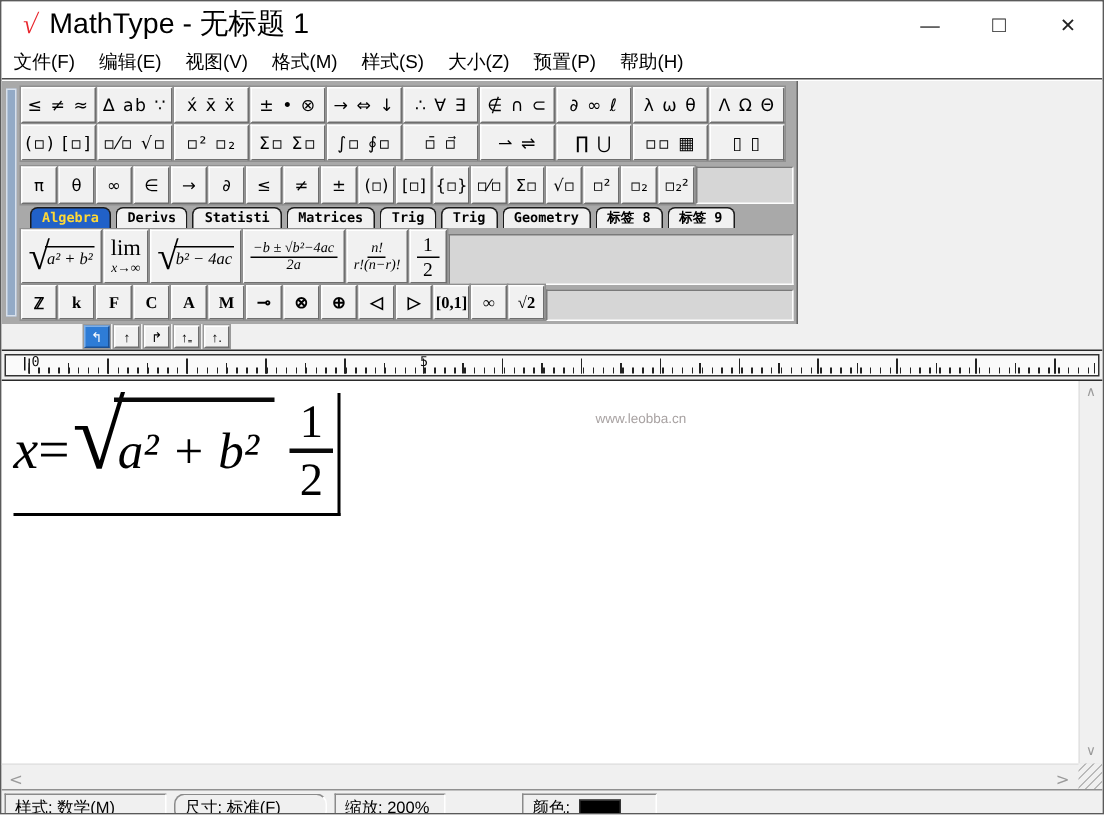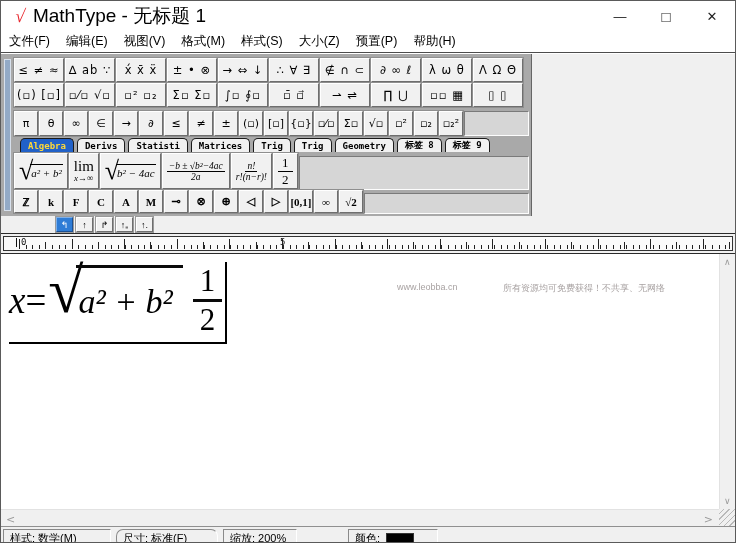--- a/index.html
+++ b/index.html
@@ -84,21 +84,21 @@
   .f-radicand { border-top:3px solid #0a0a0a; margin-top:3px; padding:14px 10px 0 2px; font-style:italic; font-size:34px; line-height:1.15; }
   .f-frac { display:flex; flex-direction:column; align-items:center; margin:2px 0 0 10px; font-size:31px; line-height:1.1; }
   .f-num { border-bottom:3px solid #0a0a0a; padding:0 7px 1px 7px; }
   .f-den { padding-top:1px; }
   .f-caret { width:2px; align-self:stretch; background:#000; margin-left:3px; }
   .f-underline { position:absolute; left:0; right:0; bottom:0; height:2px; background:#000; }
   
   .watermark { position:absolute; left:396px; top:14px; width:268px; text-align:center; }
   .wm-title { font-size:27px; font-weight:bold; letter-spacing:3px; color:#cf4a4a;
     text-shadow:2px 2px 1px rgba(190,80,80,.45), -1px -1px 0 #eeb7b7; }
-  .wm-sub { margin-top:14px; display:flex; justify-content:space-between; font-size:9px; color:#a8a2a2; }
+  .wm-sub { margin-top:6px; display:flex; justify-content:space-between; font-size:9px; color:#a8a2a2;align-items:center; }
   
   .vscroll { position:absolute; right:0; top:253px; width:16px; height:255px; background:#f0f0f0; border-left:1px solid #e2e2e2; }
   .hscroll { position:absolute; left:0; top:508px; right:0; height:17px; background:#f0f0f0; border-top:1px solid #e2e2e2; }
   .sarrow { position:absolute; color:#9a9a9a; font-size:9px; font-family:"DejaVu Sans", sans-serif; }
   .sa-up { top:3px; left:4px; } .sa-down { bottom:3px; left:4px; }
   .sa-left { left:5px; top:3px; font-size:11px; } .sa-right { right:22px; top:3px; font-size:11px; }
   .corner-grip { position:absolute; right:0; top:508px; width:16px; height:17px; background:#f0f0f0;
     background-image:repeating-linear-gradient(135deg, transparent 0 3px, #b9b9b9 3px 4px); }
   
   .statusbar { position:absolute; left:0; top:525px; right:0; height:18px; background:#f0f0f0; border-top:1px solid #909090; display:flex; padding:2px 0 1px 2px; }
@@ -275,21 +275,20 @@
         <span class="f-num">1</span>
         <span class="f-den">2</span>
       </span>
       <span class="f-caret"></span>
       <span class="f-underline"></span>
     </div>
 
     <div class="watermark">
       <div class="wm-sub">
         <span>www.leobba.cn</span>
-        <span>所有资源均可免费获得！不共享、无网络</span>
       </div>
     </div>
   </div>
 
   <div class="vscroll">
     <span class="sarrow sa-up">∧</span>
     <span class="sarrow sa-down">∨</span>
   </div>
   <div class="hscroll">
     <span class="sarrow sa-left">&lt;</span>

